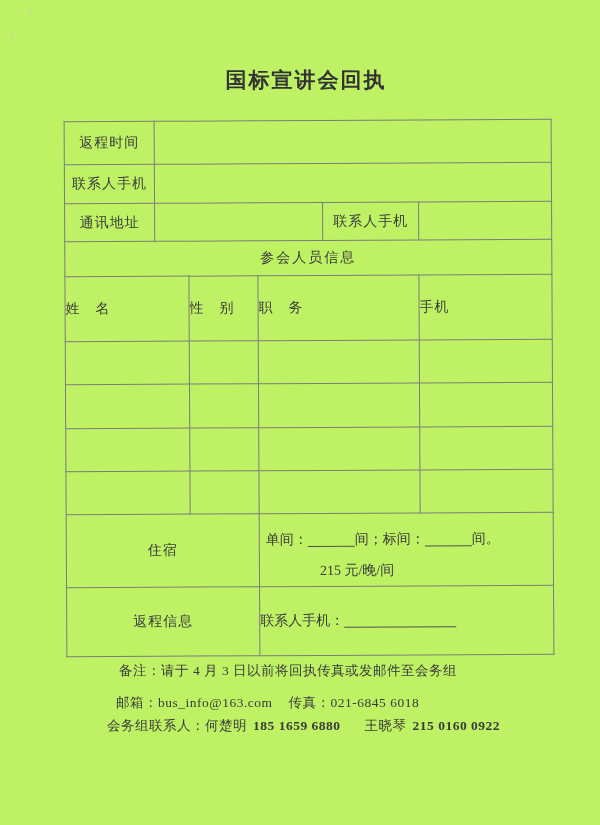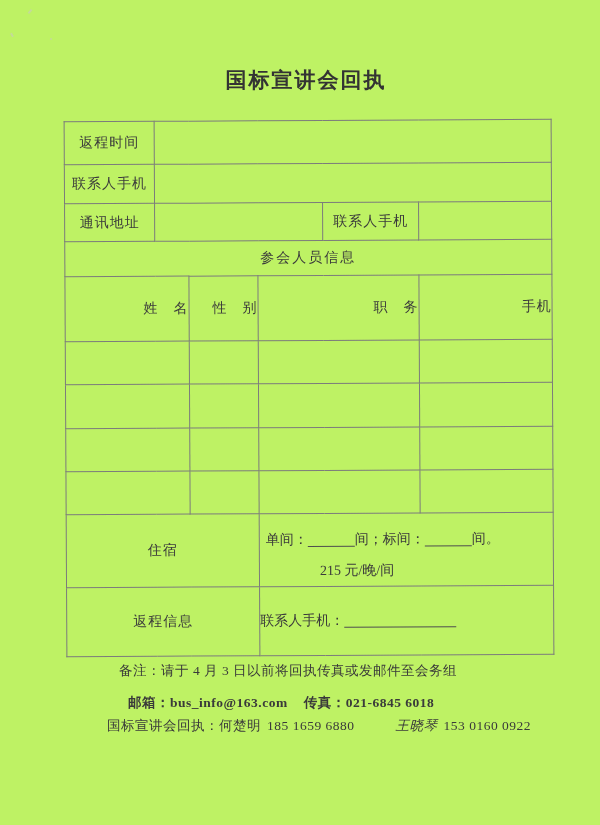--- a/index.html
+++ b/index.html
@@ -58,21 +58,21 @@
   }
   td.lbl {
     text-align: center;
     letter-spacing: 1px;
   }
   td.section {
     text-align: center;
     letter-spacing: 2px;
   }
   td.colhead {
-    text-align: right;
+    text-align: left;
     letter-spacing: 1px;
   }
 
   .blank {
     display: inline-block;
     height: 12px;
     border-bottom: 1px solid #4e4e4e;
     vertical-align: -3px;
   }
   .blank.w47  { width: 47px; }
@@ -87,25 +87,25 @@
   .lodge-price {
     margin-top: 12px;
     padding-left: 60px;
     line-height: 18px;
   }
   .return-cell { padding-left: 6px; }
 
   .notes { position: absolute; left: 0; top: 0; width: 600px; font-size: 13.5px; color: #3a3a3a; }
   .note-line { position: absolute; white-space: nowrap; letter-spacing: .5px; }
   .note-1 { left: 119px; top: 662px; text-align: center; }
-  .note-2 { left: 128px; top: 694px; font-weight: bold; }
+  .note-2 { left: 116px; top: 694px; }
   .note-3 { left: 107px; top: 717px; }
   .note-gap-fax   { margin-left: 16px; }
-  .note-gap-name  { margin-left: 6px; }
-  .note-gap-c2    { margin-left: 41px; font-style: italic; }
+  .note-gap-name  { margin-left: 6px; font-weight: bold; }
+  .note-gap-c2    { margin-left: 24px; }
 </style>
 </head>
 <body>
 
 <div class="page">
 
   <span class="speck s1"></span>
   <span class="speck s2"></span>
   <span class="speck s3"></span>
 
@@ -193,17 +193,17 @@
     </tr>
   </tbody>
     </table>
 
   <div class="notes">
     <div class="note-line note-1">备注：请于 4 月 3 日以前将回执传真或发邮件至会务组</div>
     <div class="note-line note-2">
       <span>邮箱：</span><span>bus_info@163.com</span><span class="note-gap-fax">传真：</span><span>021-6845 6018</span>
     </div>
     <div class="note-line note-3">
-      <span>国标宣讲会回执：</span><span>何楚明</span><span class="note-gap-name">185 1659 6880</span><span class="note-gap-c2">王晓琴</span><span class="note-gap-name">153 0160 0922</span>
+      <span>会务组联系人：</span><span>何楚明</span><span class="note-gap-name">185 1659 6880</span><span class="note-gap-c2">王晓琴</span><span class="note-gap-name">215 0160 0922</span>
     </div>
   </div>
 
 </div>
 
 </body></html>

